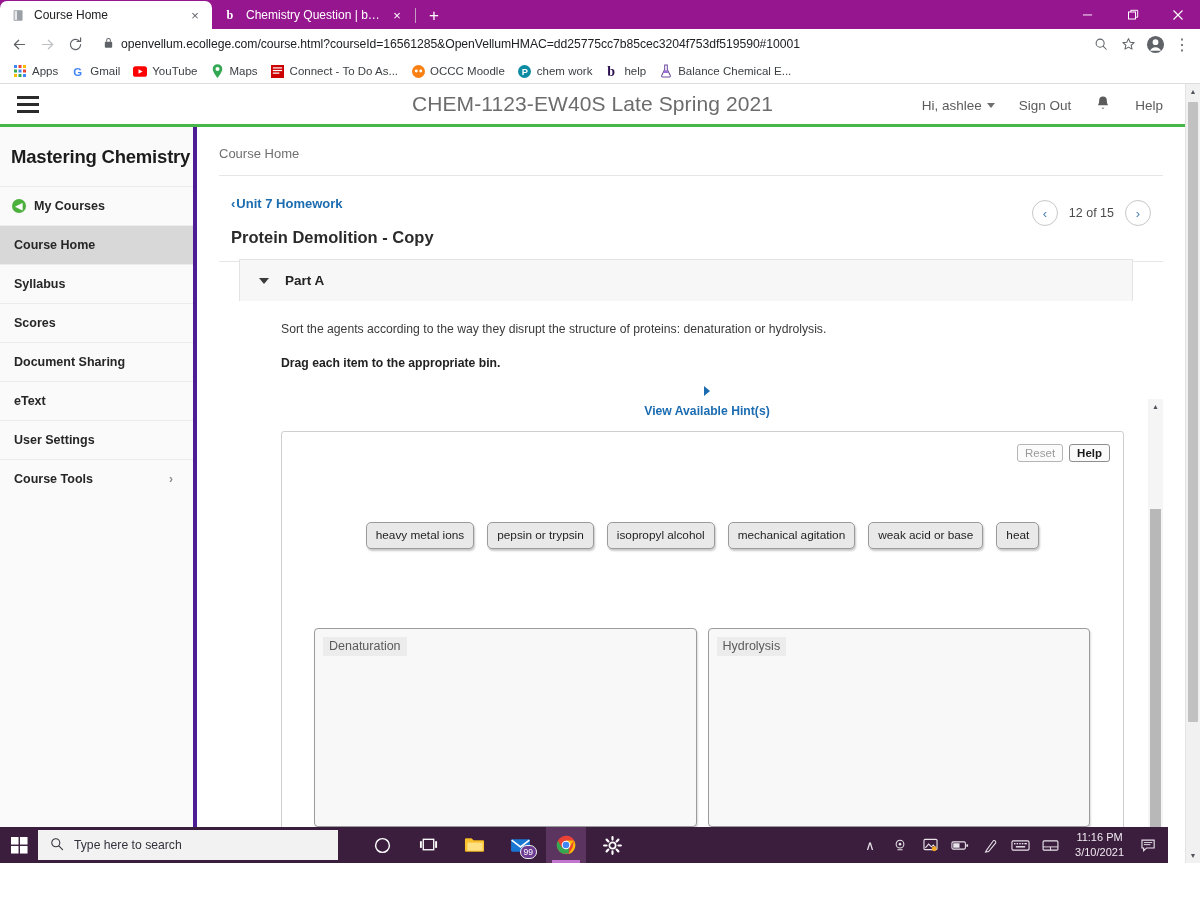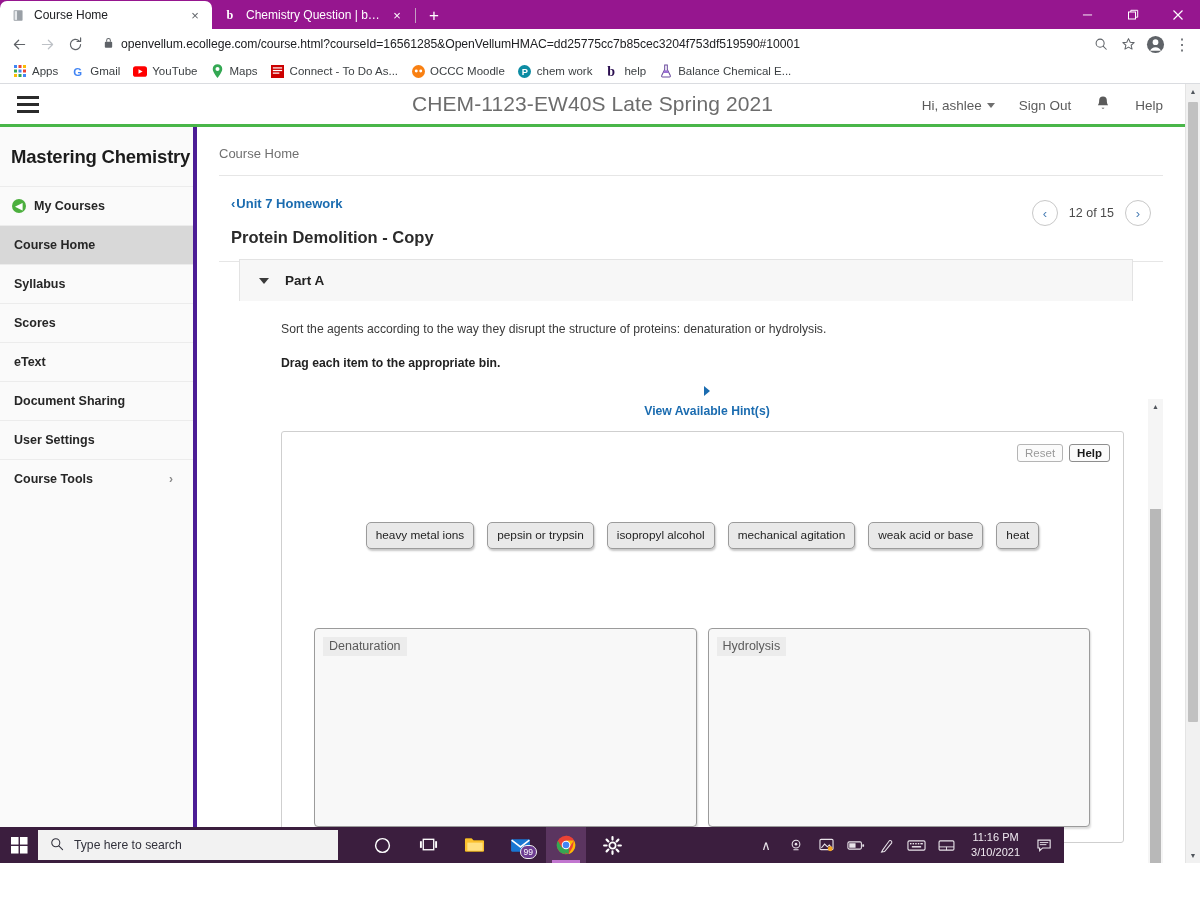--- a/index.html
+++ b/index.html
@@ -434,21 +434,21 @@
     left: 2px; right: 2px;
     top: 110px;
     bottom: 0;
     background: #b8b8b8;
   }
 
   
   .taskbar {
     position: absolute;
     left: 0; bottom: 0;
-    width: 1064px;
+    width: 1168px;
     height: 36px;
     background: #3b1e3e;
     display: flex;
     align-items: center;
     z-index: 50;
   }
   .start-btn {
     width: 38px; height: 36px;
     display: flex; align-items: center; justify-content: center;
   }
@@ -726,24 +726,24 @@
         <div class="nav-item active">
           <span class="nv-label">Course Home</span>
         </div>
         <div class="nav-item">
           <span class="nv-label">Syllabus</span>
         </div>
         <div class="nav-item">
           <span class="nv-label">Scores</span>
         </div>
         <div class="nav-item">
+          <span class="nv-label">Document Sharing</span>
+        </div>
+        <div class="nav-item">
           <span class="nv-label">eText</span>
-        </div>
-        <div class="nav-item">
-          <span class="nv-label">Document Sharing</span>
         </div>
         <div class="nav-item">
           <span class="nv-label">User Settings</span>
         </div>
         <div class="nav-item">
           <span class="nv-label">Course Tools</span>
           <span class="chev-r">›</span>
         </div>
       </div>
 

